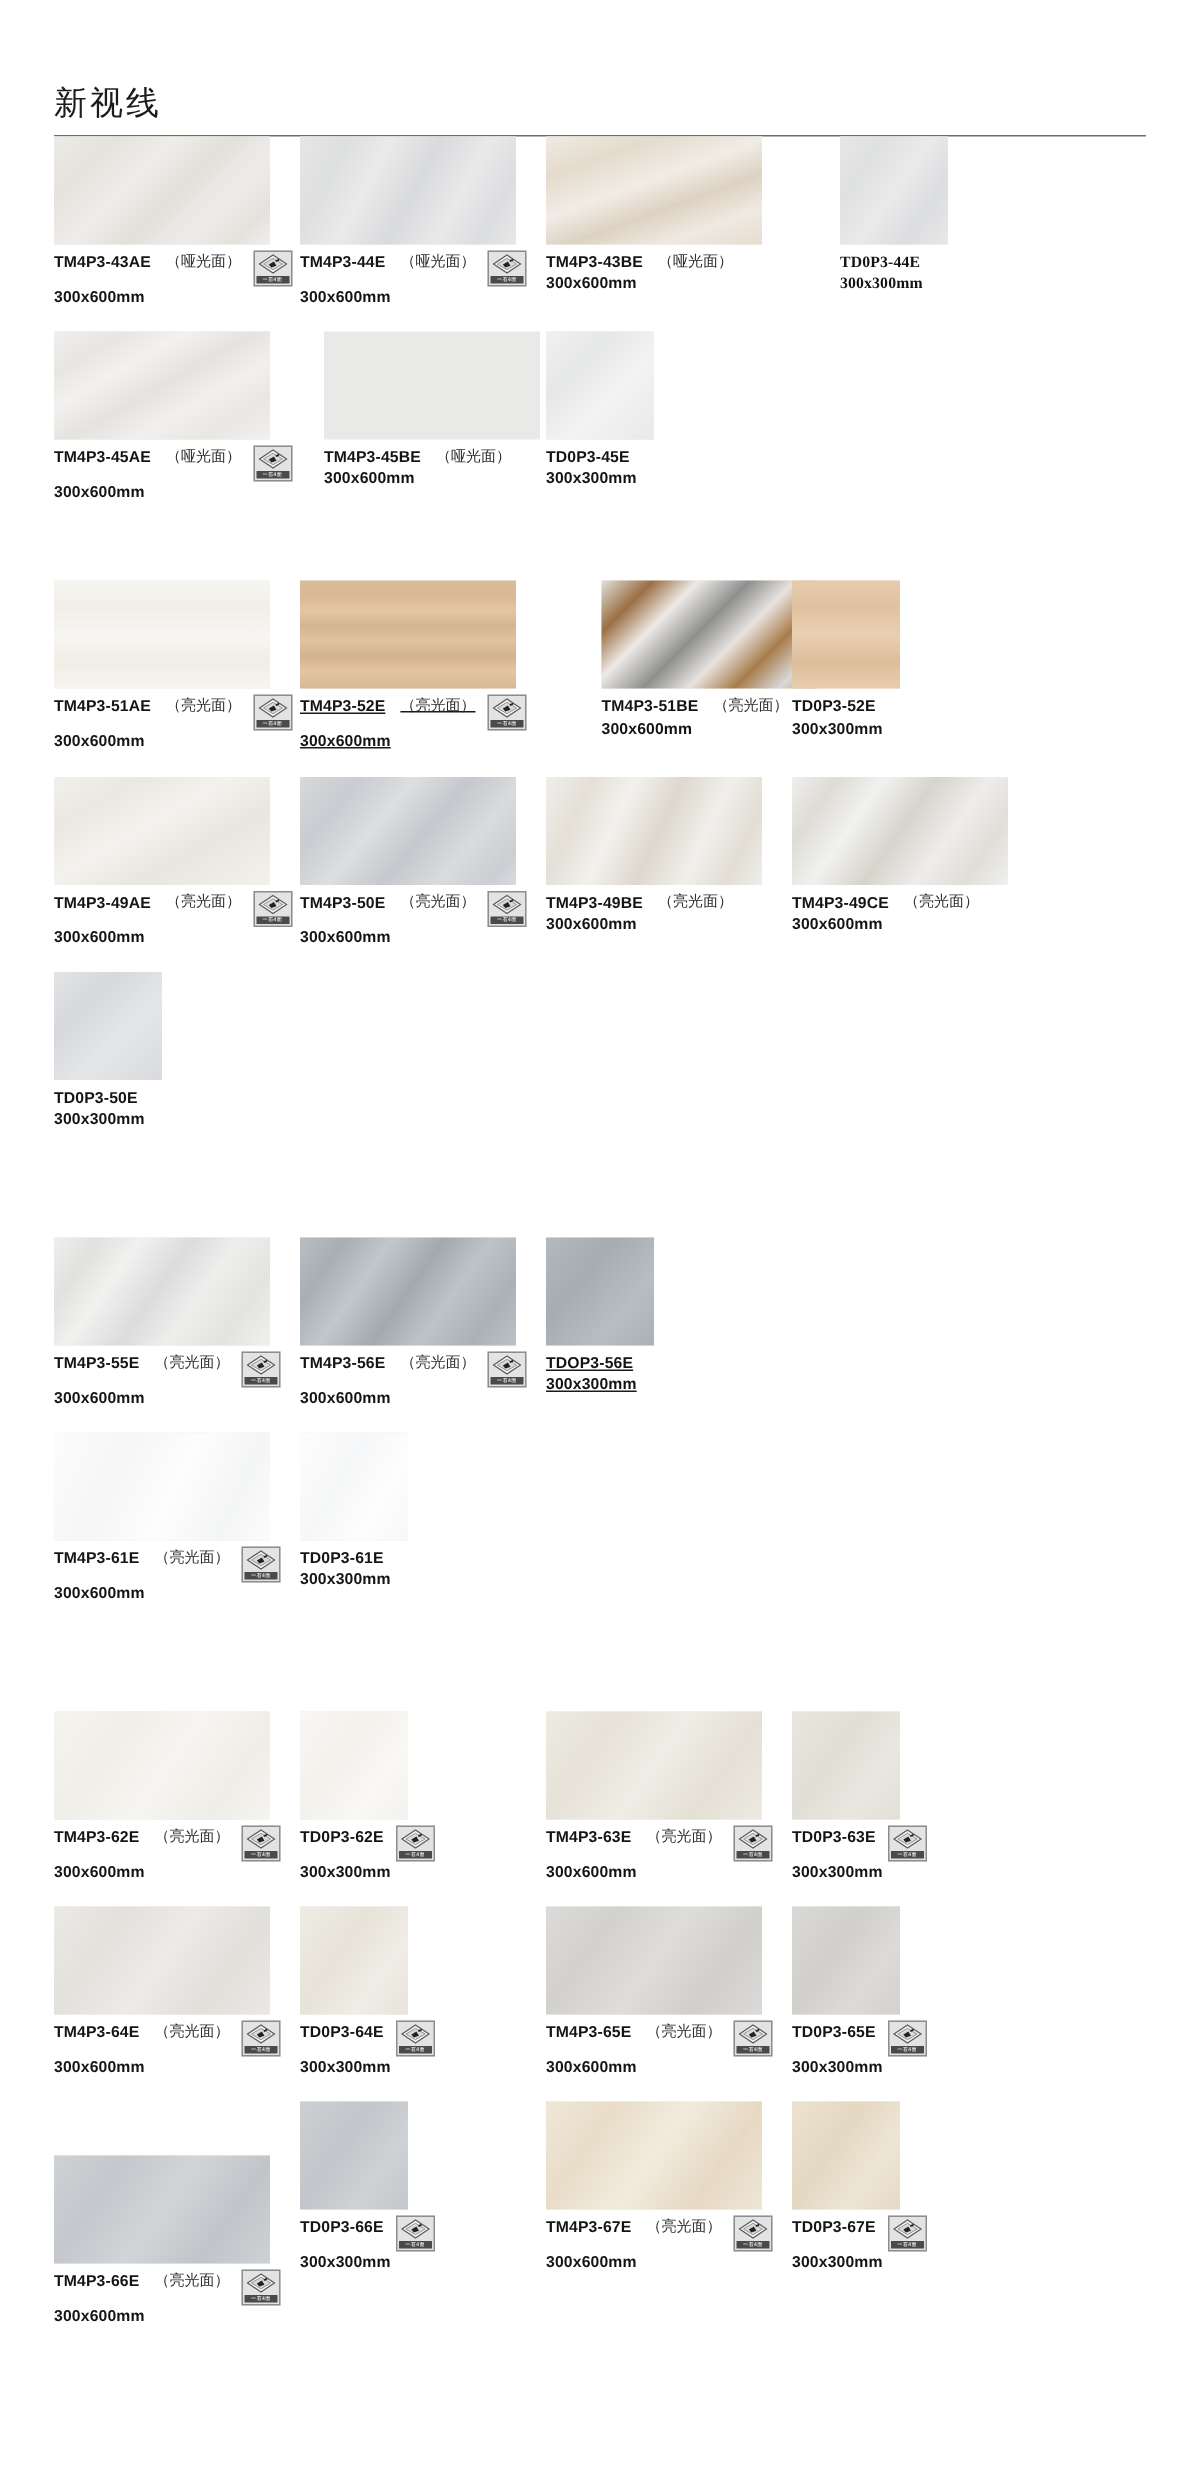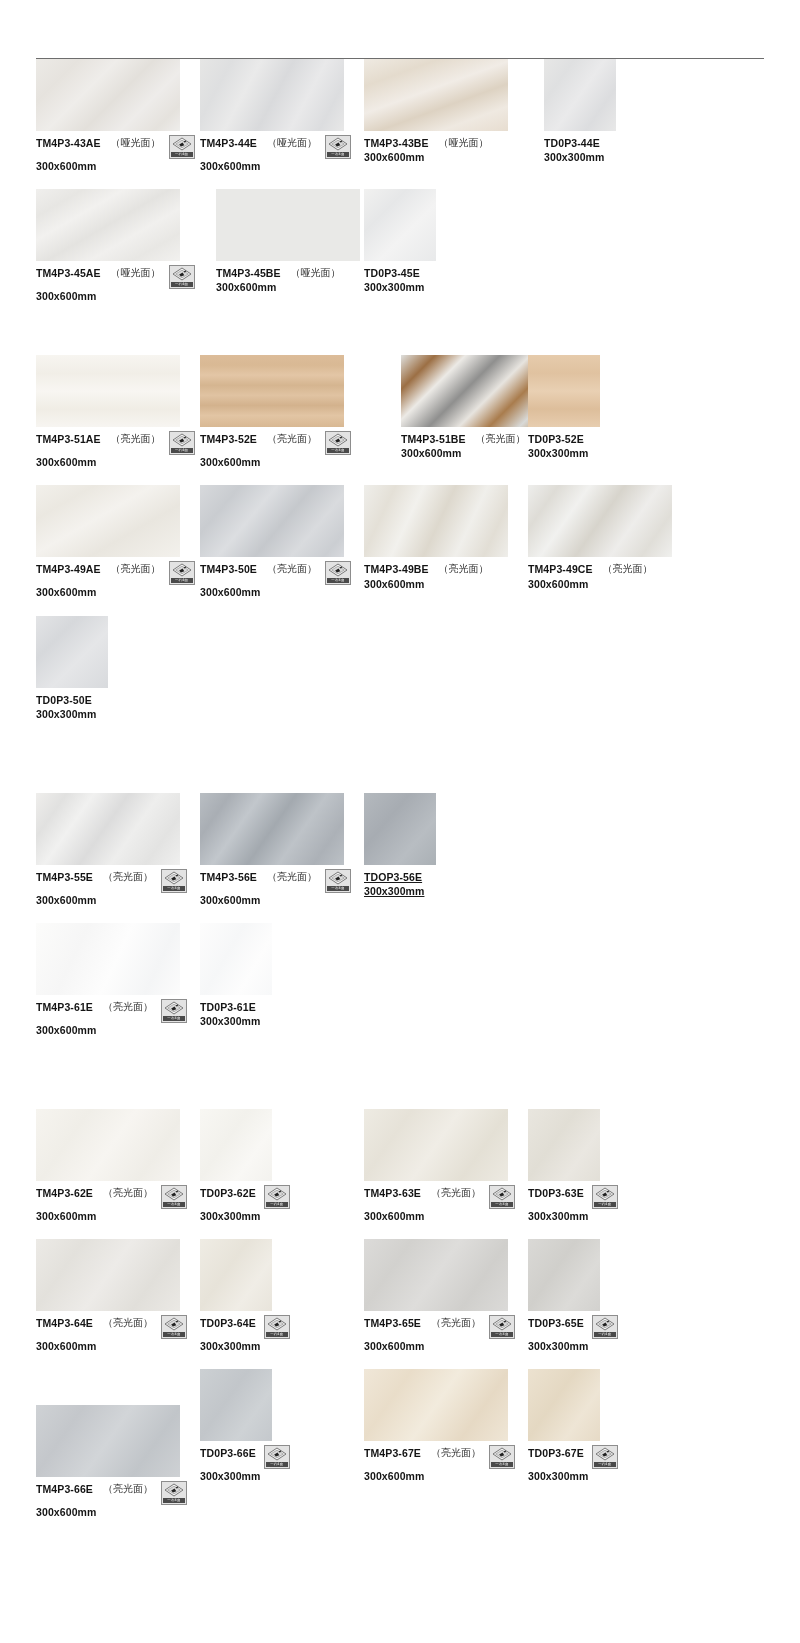--- a/index.html
+++ b/index.html
@@ -102,20 +102,21 @@
   .spacer-sm { height: 16px; }
   .spacer-md { height: 36px; }
   .spacer-lg { height: 56px; }
 </style>
 </head>
 <body>
 
 <div class="page">
 
   <div class="header">
+    <h1 class="header-title">新视线</h1>
     <div class="header-rule"></div>
   </div>
 
   <div class="catalog" id="catalog-root">
       <div class="band">
         <div class="row">
           <div class="cell" style="width: 164px; margin-right: 0px;">
             <div class="swatch w-wide" style="background-image: linear-gradient(135deg, rgb(236, 234, 230) 0%, rgb(230, 227, 222) 20%, rgb(239, 237, 234) 38%, rgb(227, 224, 219) 55%, rgb(238, 236, 234) 72%, rgb(229, 226, 221) 88%, rgb(239, 238, 236) 100%);"></div>
             <div class="meta">
               <div class="meta-line1">
@@ -150,31 +151,31 @@
                       <path d="M7.2 7.4 L10.6 5.4 L12.3 8.2 L8.9 9.4 Z" fill="#222"></path>
                       <path d="M11.6 4.6 l2.2 -1.1 0.5 1.1 -2.2 1.0 z" fill="#222"></path>
                     </svg>
                   </span>
                   <span class="badge-cap">一石4面</span>
                 </span>
               </div>
               <div class="size">300x600mm</div>
             </div>
           </div>
-          <div class="cell" style="width: 164px; margin-right: 16px;">
+          <div class="cell" style="width: 196px; margin-right: 0px;">
             <div class="swatch w-wide" style="background-image: linear-gradient(160deg, rgb(239, 234, 226) 0%, rgb(228, 219, 205) 22%, rgb(241, 236, 230) 44%, rgb(221, 210, 194) 62%, rgb(239, 233, 225) 80%, rgb(231, 221, 208) 100%);"></div>
             <div class="meta">
               <div class="meta-line1">
                 <span class="code">TM4P3-43BE</span>
                 <span class="finish">（哑光面）</span>
               </div>
               <div class="size">300x600mm</div>
             </div>
           </div>
-          <div class="cell" style="width: 164px; margin-right: 0px;">
+          <div class="cell" style="width: 164px; margin-right: 0px; font-family: Liberation Serif, serif;">
             <div class="swatch w-sq" style="background-image: linear-gradient(125deg, rgb(231, 231, 230) 0%, rgb(223, 224, 225) 25%, rgb(234, 234, 235) 50%, rgb(220, 221, 223) 75%, rgb(232, 232, 232) 100%);"></div>
             <div class="meta">
               <div class="meta-line1">
                 <span class="code">TD0P3-44E</span>
               </div>
               <div class="size">300x300mm</div>
             </div>
           </div>
         </div>
         <div class="spacer-sm"></div>
@@ -239,21 +240,21 @@
                       <path d="M7.2 7.4 L10.6 5.4 L12.3 8.2 L8.9 9.4 Z" fill="#222"></path>
                       <path d="M11.6 4.6 l2.2 -1.1 0.5 1.1 -2.2 1.0 z" fill="#222"></path>
                     </svg>
                   </span>
                   <span class="badge-cap">一石4面</span>
                 </span>
               </div>
               <div class="size">300x600mm</div>
             </div>
           </div>
-          <div class="cell" style="width: 164px; margin-right: 0px;">
+          <div class="cell" style="width: 164px; margin-right: 0px; text-decoration: underline;">
             <div class="swatch w-wide" style="background-image: linear-gradient(rgb(220, 188, 153) 0%, rgb(217, 185, 148) 14%, rgb(227, 198, 166) 28%, rgb(213, 181, 144) 42%, rgb(224, 195, 162) 56%, rgb(211, 178, 141) 70%, rgb(226, 197, 164) 84%, rgb(216, 184, 147) 100%);"></div>
             <div class="meta">
               <div class="meta-line1">
                 <span class="code">TM4P3-52E</span>
                 <span class="finish">（亮光面）</span>
                 <span class="badge">
                   <span class="badge-glyph">
                     <svg width="20" height="14" viewBox="0 0 20 14">
                       <polygon points="10,1 19,7 10,13 1,7" fill="#f2f2f2" stroke="#5b5b5b" stroke-width="0.8"></polygon>
                       <polygon points="10,3.2 16.4,7 10,10.8 3.6,7" fill="#d9d9d9" stroke="#7a7a7a" stroke-width="0.5"></polygon>

